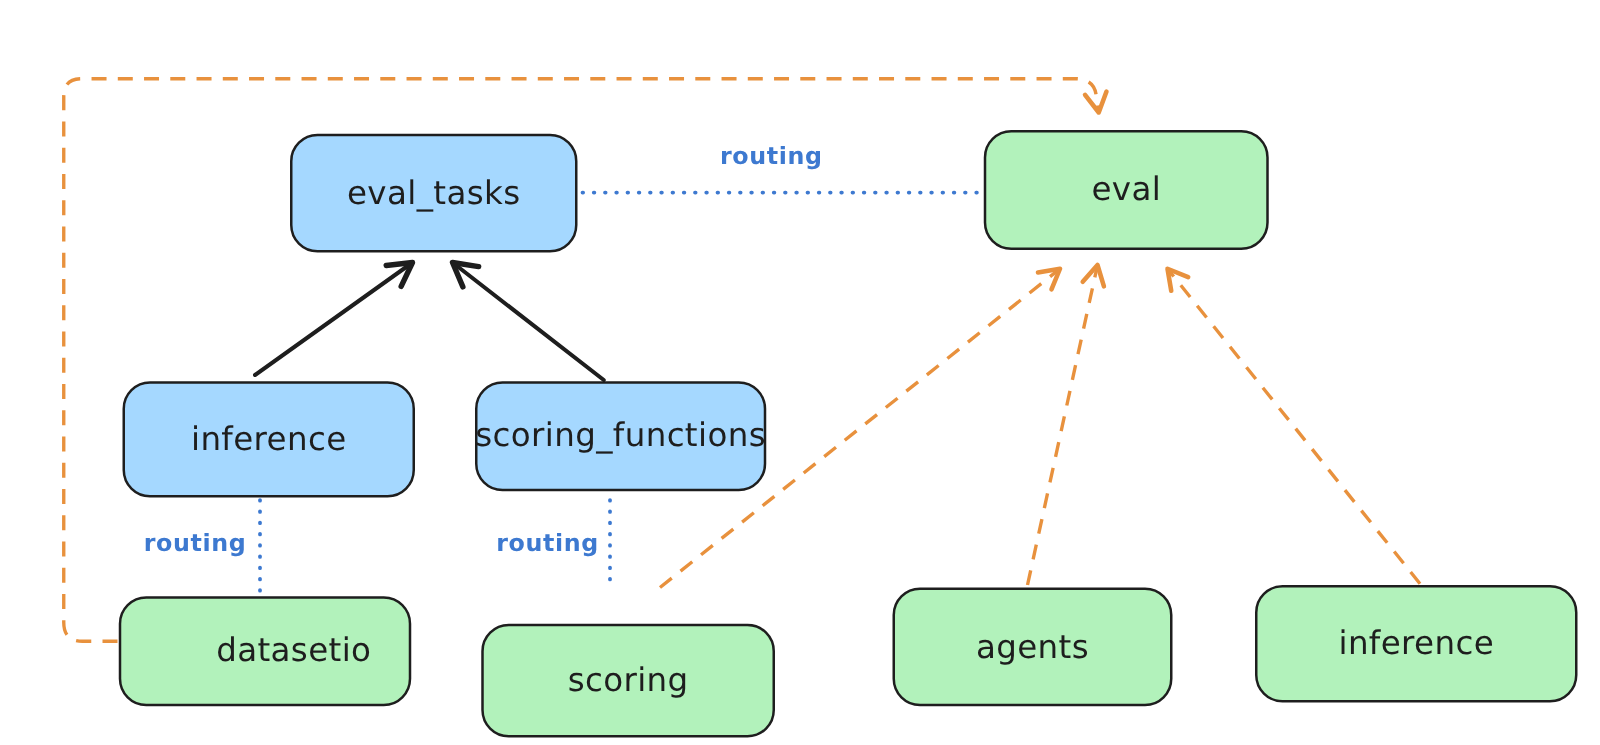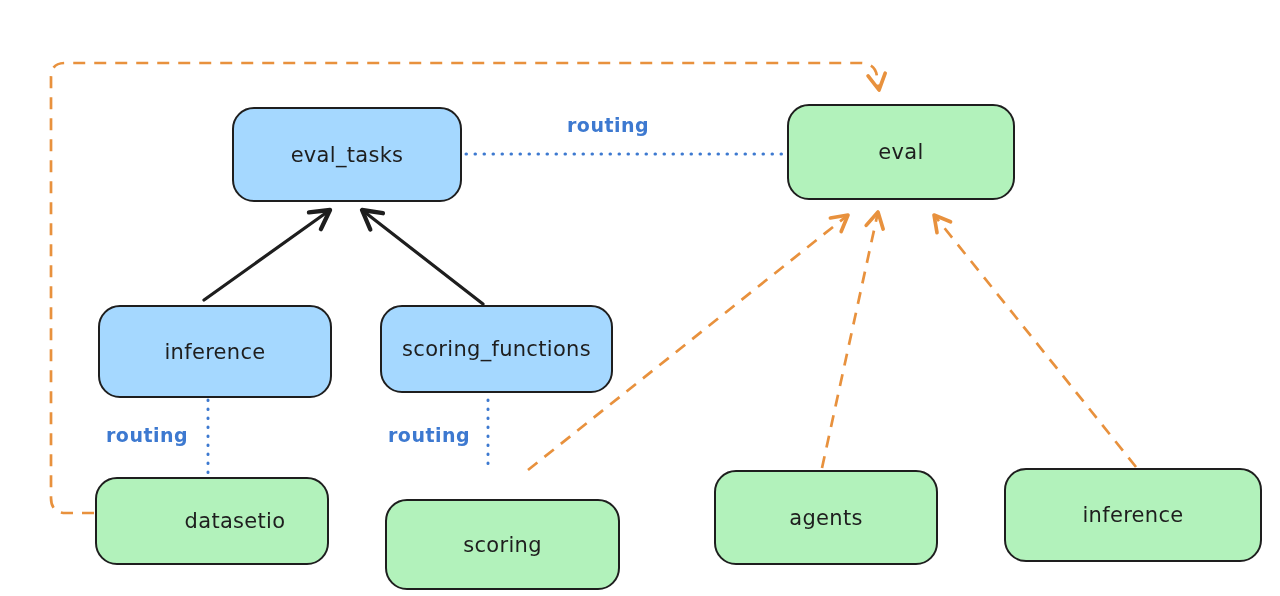--- a/index.html
+++ b/index.html
@@ -23,29 +23,30 @@
   .e-black{stroke:var(--node-stroke);stroke-width:3.2;fill:none;stroke-linecap:round;}
   .e-blue{stroke:var(--blue-dotted);stroke-width:3;fill:none;stroke-linecap:round;stroke-dasharray:0.5 8.5;}
   .e-orange{stroke:var(--orange-dashed);stroke-width:2.7;fill:none;stroke-linecap:butt;stroke-dasharray:12 9;}
   .mk-black{stroke:var(--node-stroke);fill:none;}
   .mk-orange{stroke:var(--orange-dashed);fill:none;}
   .node{
     position:absolute;
     border:2.5px solid var(--node-stroke);
     border-radius:22px;
     display:flex;align-items:center;justify-content:center;
-    font-size:21px;color:var(--text-color);
+    font-size:26px;color:var(--text-color);
     letter-spacing:0.3px;
     box-sizing:border-box;
   }
   .node.blue{background:var(--blue-node-fill);}
   .node.green{background:var(--green-node-fill);}
   .edge-label{
     position:absolute;
     width:100px;
+    text-align:center;
     font-size:19px;font-weight:600;
     color:var(--blue-dotted);
     letter-spacing:0.5px;
   }
 </style>
 </head>
 <body>
 
 <div class="canvas">
 

